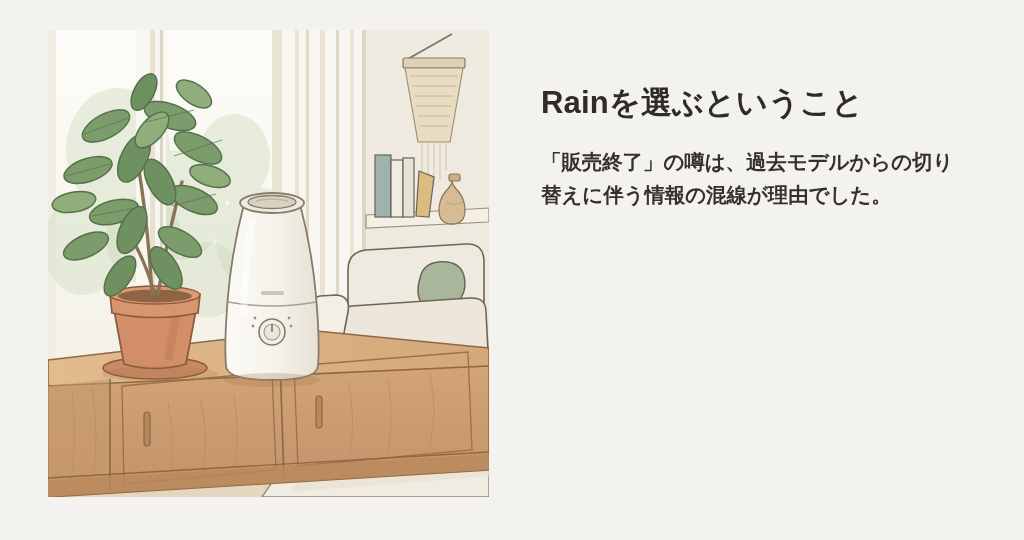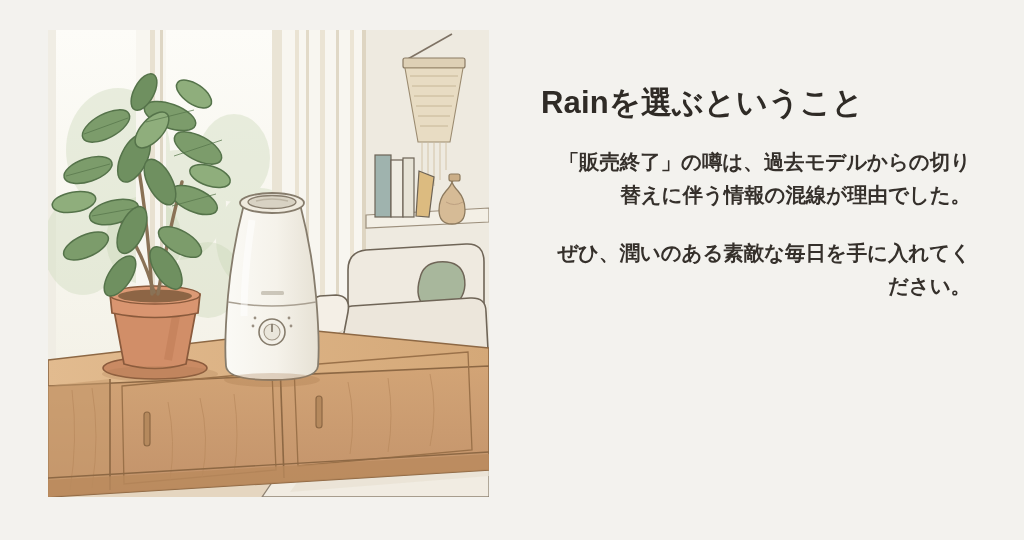--- a/index.html
+++ b/index.html
@@ -49,21 +49,20 @@
     margin: 0;
     font-size: 31px;
     line-height: 1.25;
     font-weight: 700;
     letter-spacing: 0.2px;
     color: #2f2b26;
     white-space: nowrap;
   }
   .body-copy {
     margin-top: 22px;
-    text-align: right;
   }
   .paragraph {
     margin: 0 0 25px 0;
     font-size: 20.5px;
     line-height: 1.62;
     font-weight: 600;
     color: #35302b;
     letter-spacing: -0.1px;
   }
   .paragraph:last-child {
@@ -338,18 +337,17 @@
       </g>
     </svg>
   </div>
 
   <div class="content">
 
     <h1 class="headline">Rainを選ぶということ</h1>
 
     <div class="body-copy">
       <p class="paragraph">「販売終了」の噂は、過去モデルからの切り替えに伴う情報の混線が理由でした。</p>
-      <p class="paragraph">ぜひ、潤いのある素敵な毎日を手に入れてください。</p>
     </div>
 
   </div>
 
 </div>
 
 </body></html>

